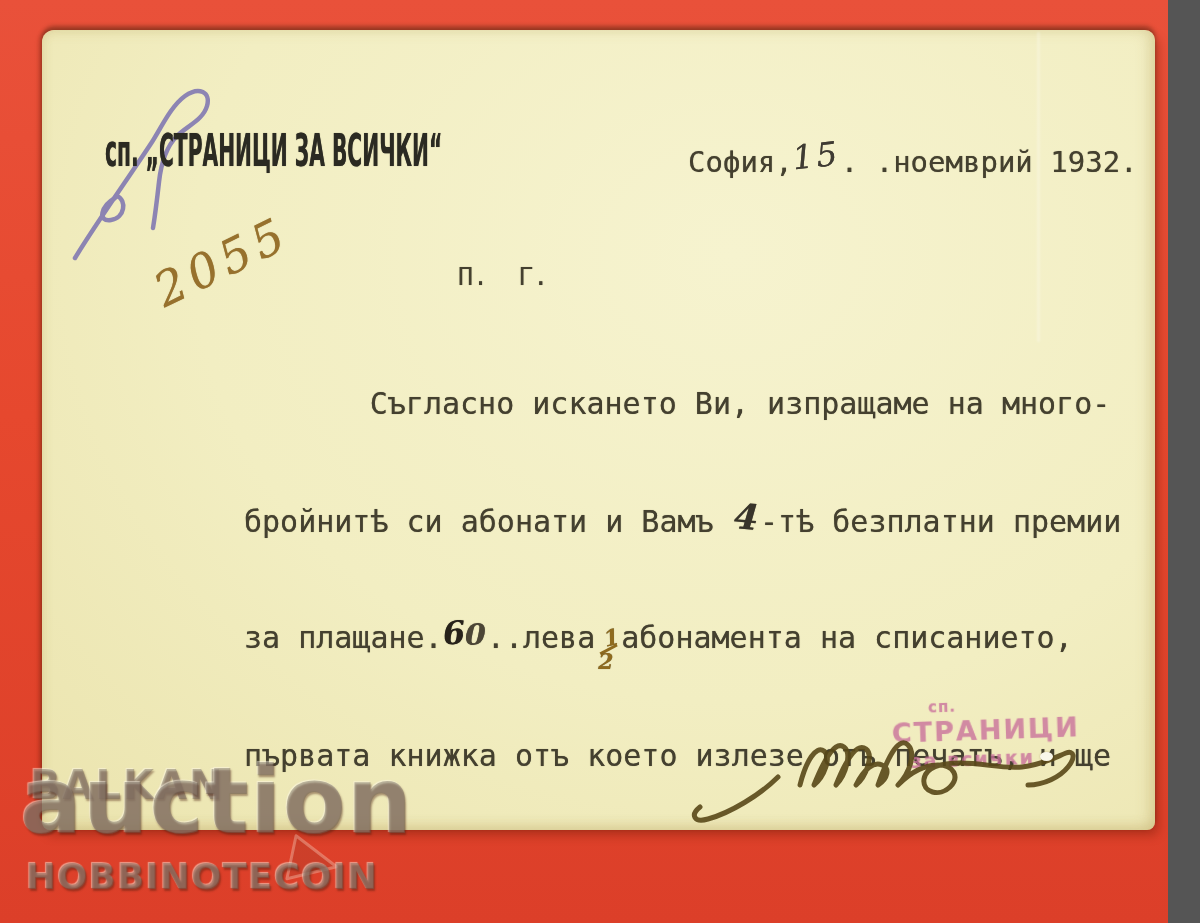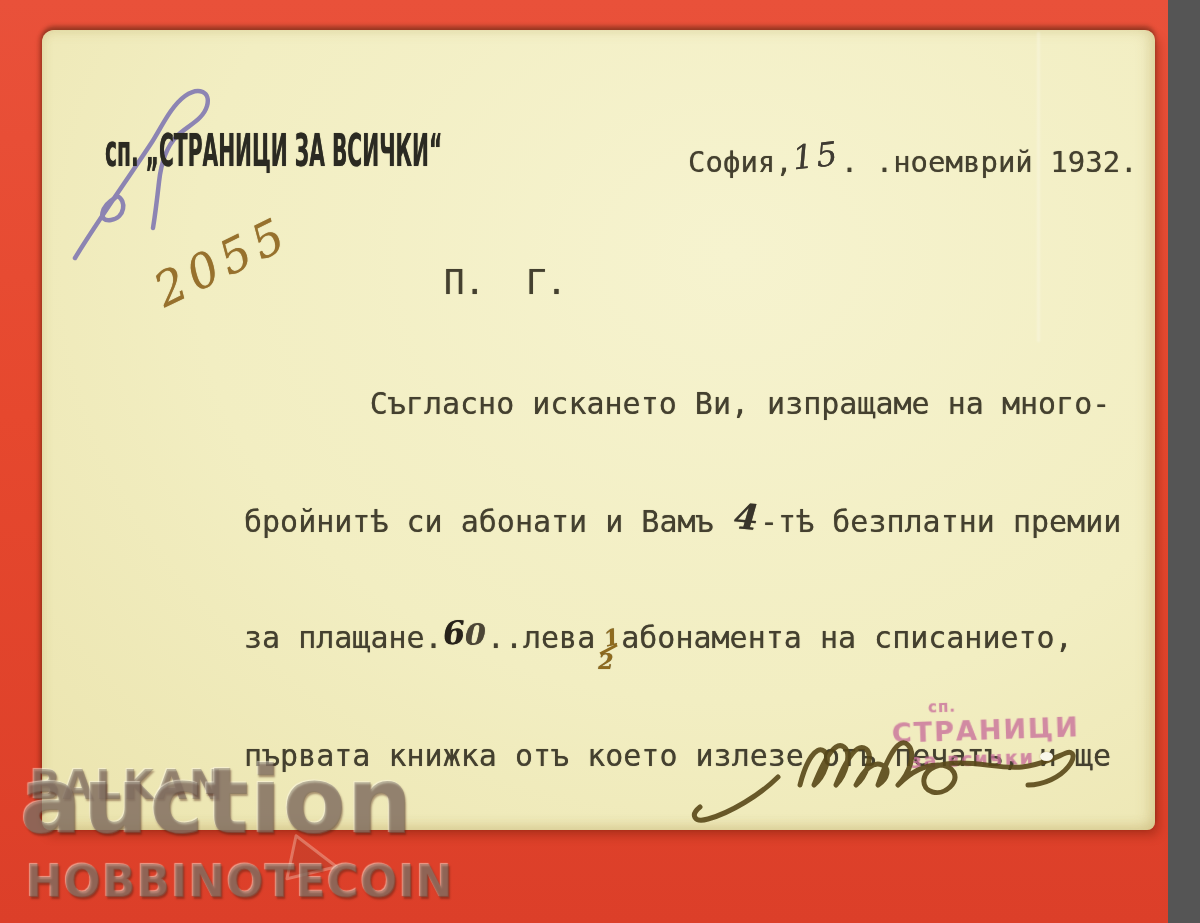--- a/index.html
+++ b/index.html
@@ -33,21 +33,21 @@
     text-shadow:0 0 .7px rgba(62,57,40,.75);white-space:pre;}
   .dateline{position:absolute;left:646px;top:112px;font-size:29px;line-height:38px;}
   .hand{font-family:"DejaVu Serif","DejaVu Sans",serif;font-style:italic;}
   .hand15{display:inline-block;font-size:33px;color:#3f3b33;letter-spacing:3px;
     transform:rotate(-6deg) translateY(-5px);text-shadow:0 0 .6px rgba(50,45,35,.8);}
   .num2055{
     position:absolute;left:108px;top:204px;font-family:"DejaVu Serif",serif;font-style:italic;
     font-size:47px;color:#97712d;letter-spacing:6px;transform:rotate(-26deg);
     text-shadow:0 0 .7px rgba(140,105,40,.7);
   }
-  .salutation{position:absolute;left:402px;top:232px;font-size:34px;}
+  .salutation{position:absolute;left:416px;top:232px;font-size:25px;}
   .letterbody{position:absolute;left:202px;top:278px;width:930px;font-size:30px;line-height:38.5px;}
   .line{white-space:pre;}
   .indent{text-indent:62px;text-align:center;}
   .hand4{display:inline-block;font-size:35px;color:#38342a;font-weight:600;
     transform:rotate(5deg) translateY(-3px);margin:0 2px;}
   .hand6{display:inline-block;font-size:32px;color:#27221a;font-weight:700;
     transform:translateY(-4px) rotate(-4deg);}
   .hand0{display:inline-block;font-size:30px;color:#4c4636;font-weight:600;
     transform:translateY(-3px);margin-right:1px;}
   .frac{display:inline-block;vertical-align:middle;transform:translateY(10px);
@@ -67,21 +67,21 @@
   
   .violet{position:absolute;left:15px;top:40px;}
   .signature{position:absolute;left:558px;top:685px;}
   
   .wm{position:absolute;font-weight:700;color:rgba(108,98,86,.42);
     font-family:"DejaVu Sans",sans-serif;
     text-shadow:1px 2px 2px rgba(75,28,14,.42), -1px -1px 1px rgba(255,250,235,.5);
     pointer-events:none;}
   .wm1{left:30px;top:762px;font-size:40px;letter-spacing:2px;}
   .wm2{left:20px;top:756px;font-size:92px;letter-spacing:1px;line-height:92px;}
-  .wm3{left:26px;top:856px;font-size:44px;letter-spacing:1px;}
+  .wm3{left:26px;top:856px;font-size:36px;letter-spacing:1px;}
   .wm-arrow{position:absolute;left:286px;top:836px;transform:rotate(12deg);opacity:.85;}
 </style>
 </head>
 <body>
 
 <div class="scene">
 
   <div class="card">
 
     <svg class="violet" width="210" height="210" viewBox="0 0 210 210">

